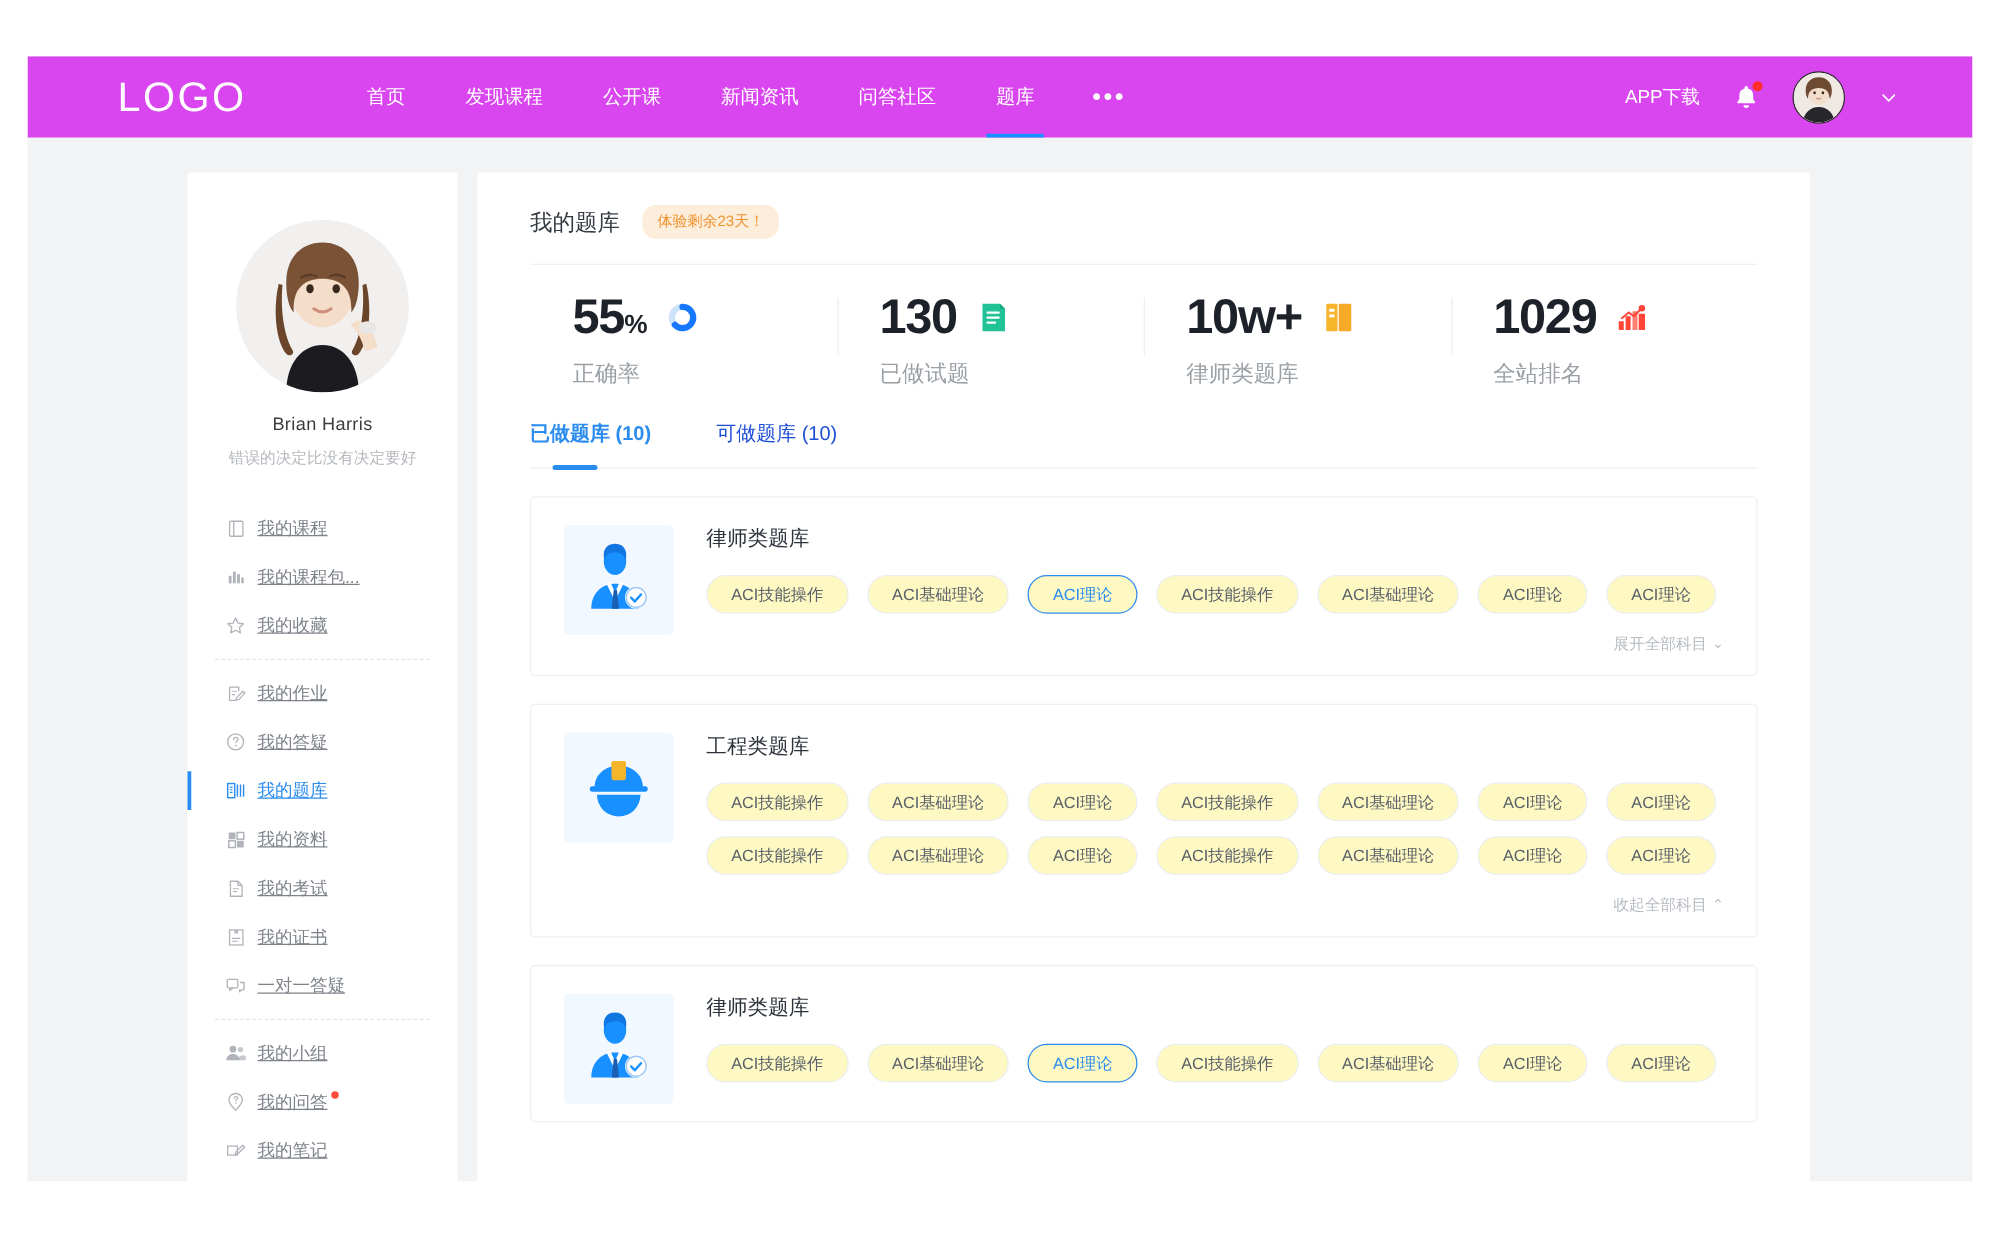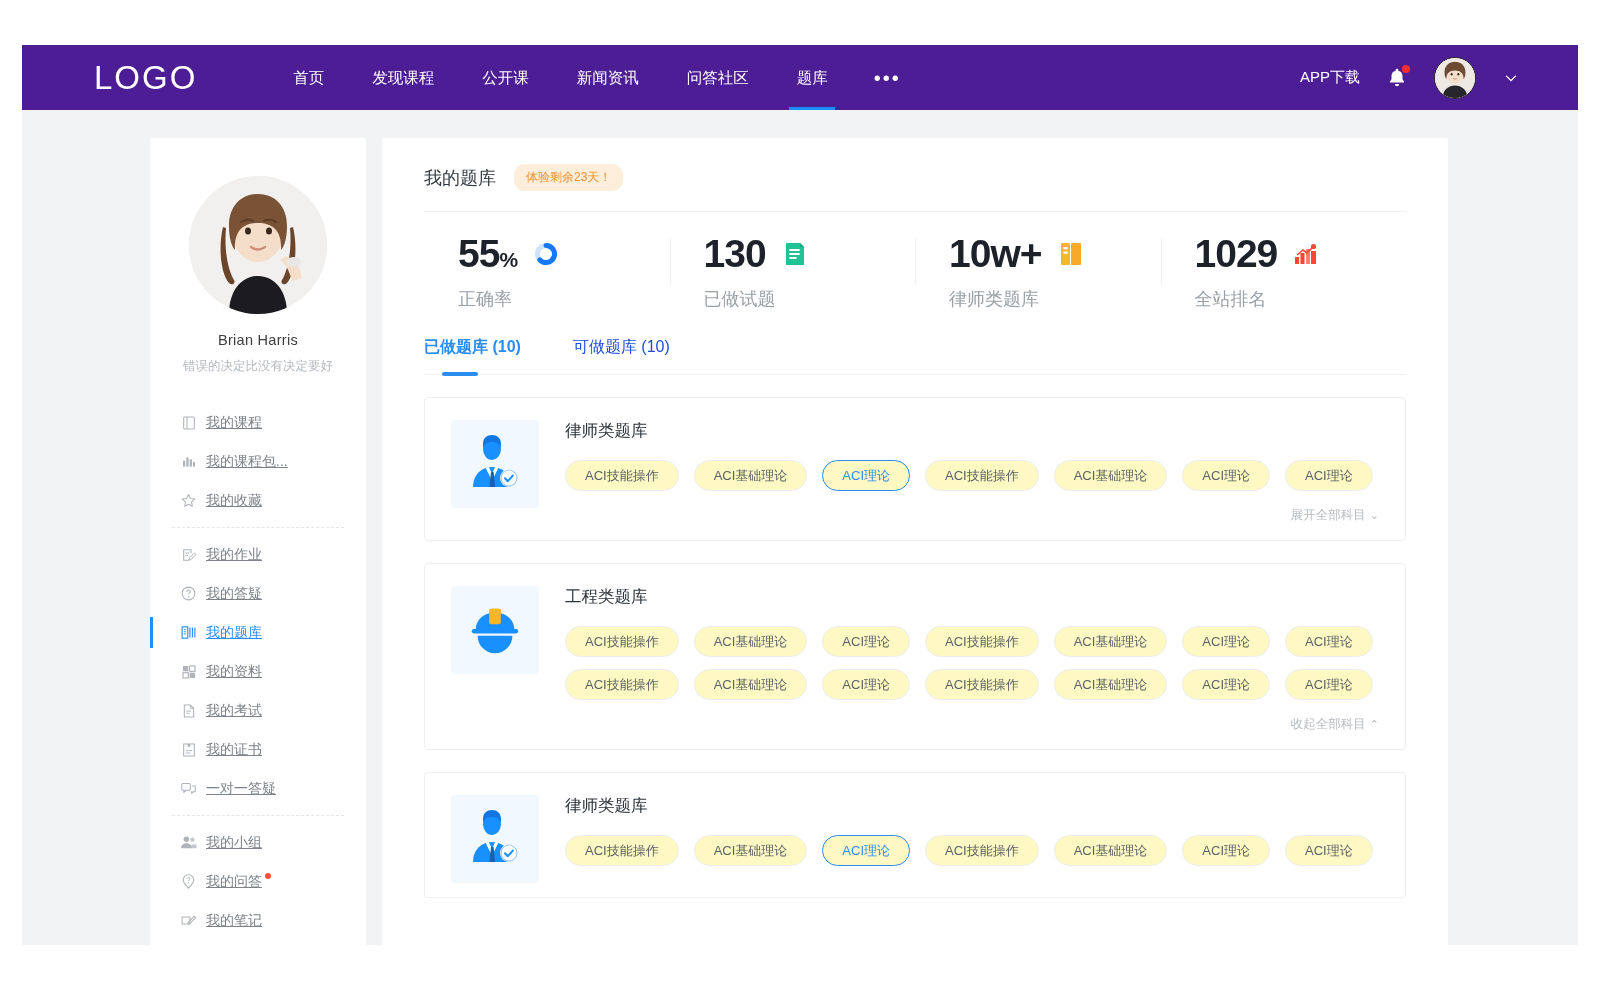--- a/index.html
+++ b/index.html
@@ -19,21 +19,21 @@
     left: 22px; top: 45px;
     width: 1556px; height: 900px;
     background: #f2f3f5;
     overflow: hidden;
   }
 
   
   .topnav {
     position: relative;
     height: 65px;
-    background: #4c1d95;
+    background: #d946ef;
     display: flex;
     align-items: center;
   }
   .logo {
     margin-left: 72px;
     color: #ffffff;
     font-size: 33px;
     letter-spacing: 2px;
     font-weight: 400;
     font-family: "Liberation Sans", sans-serif;

